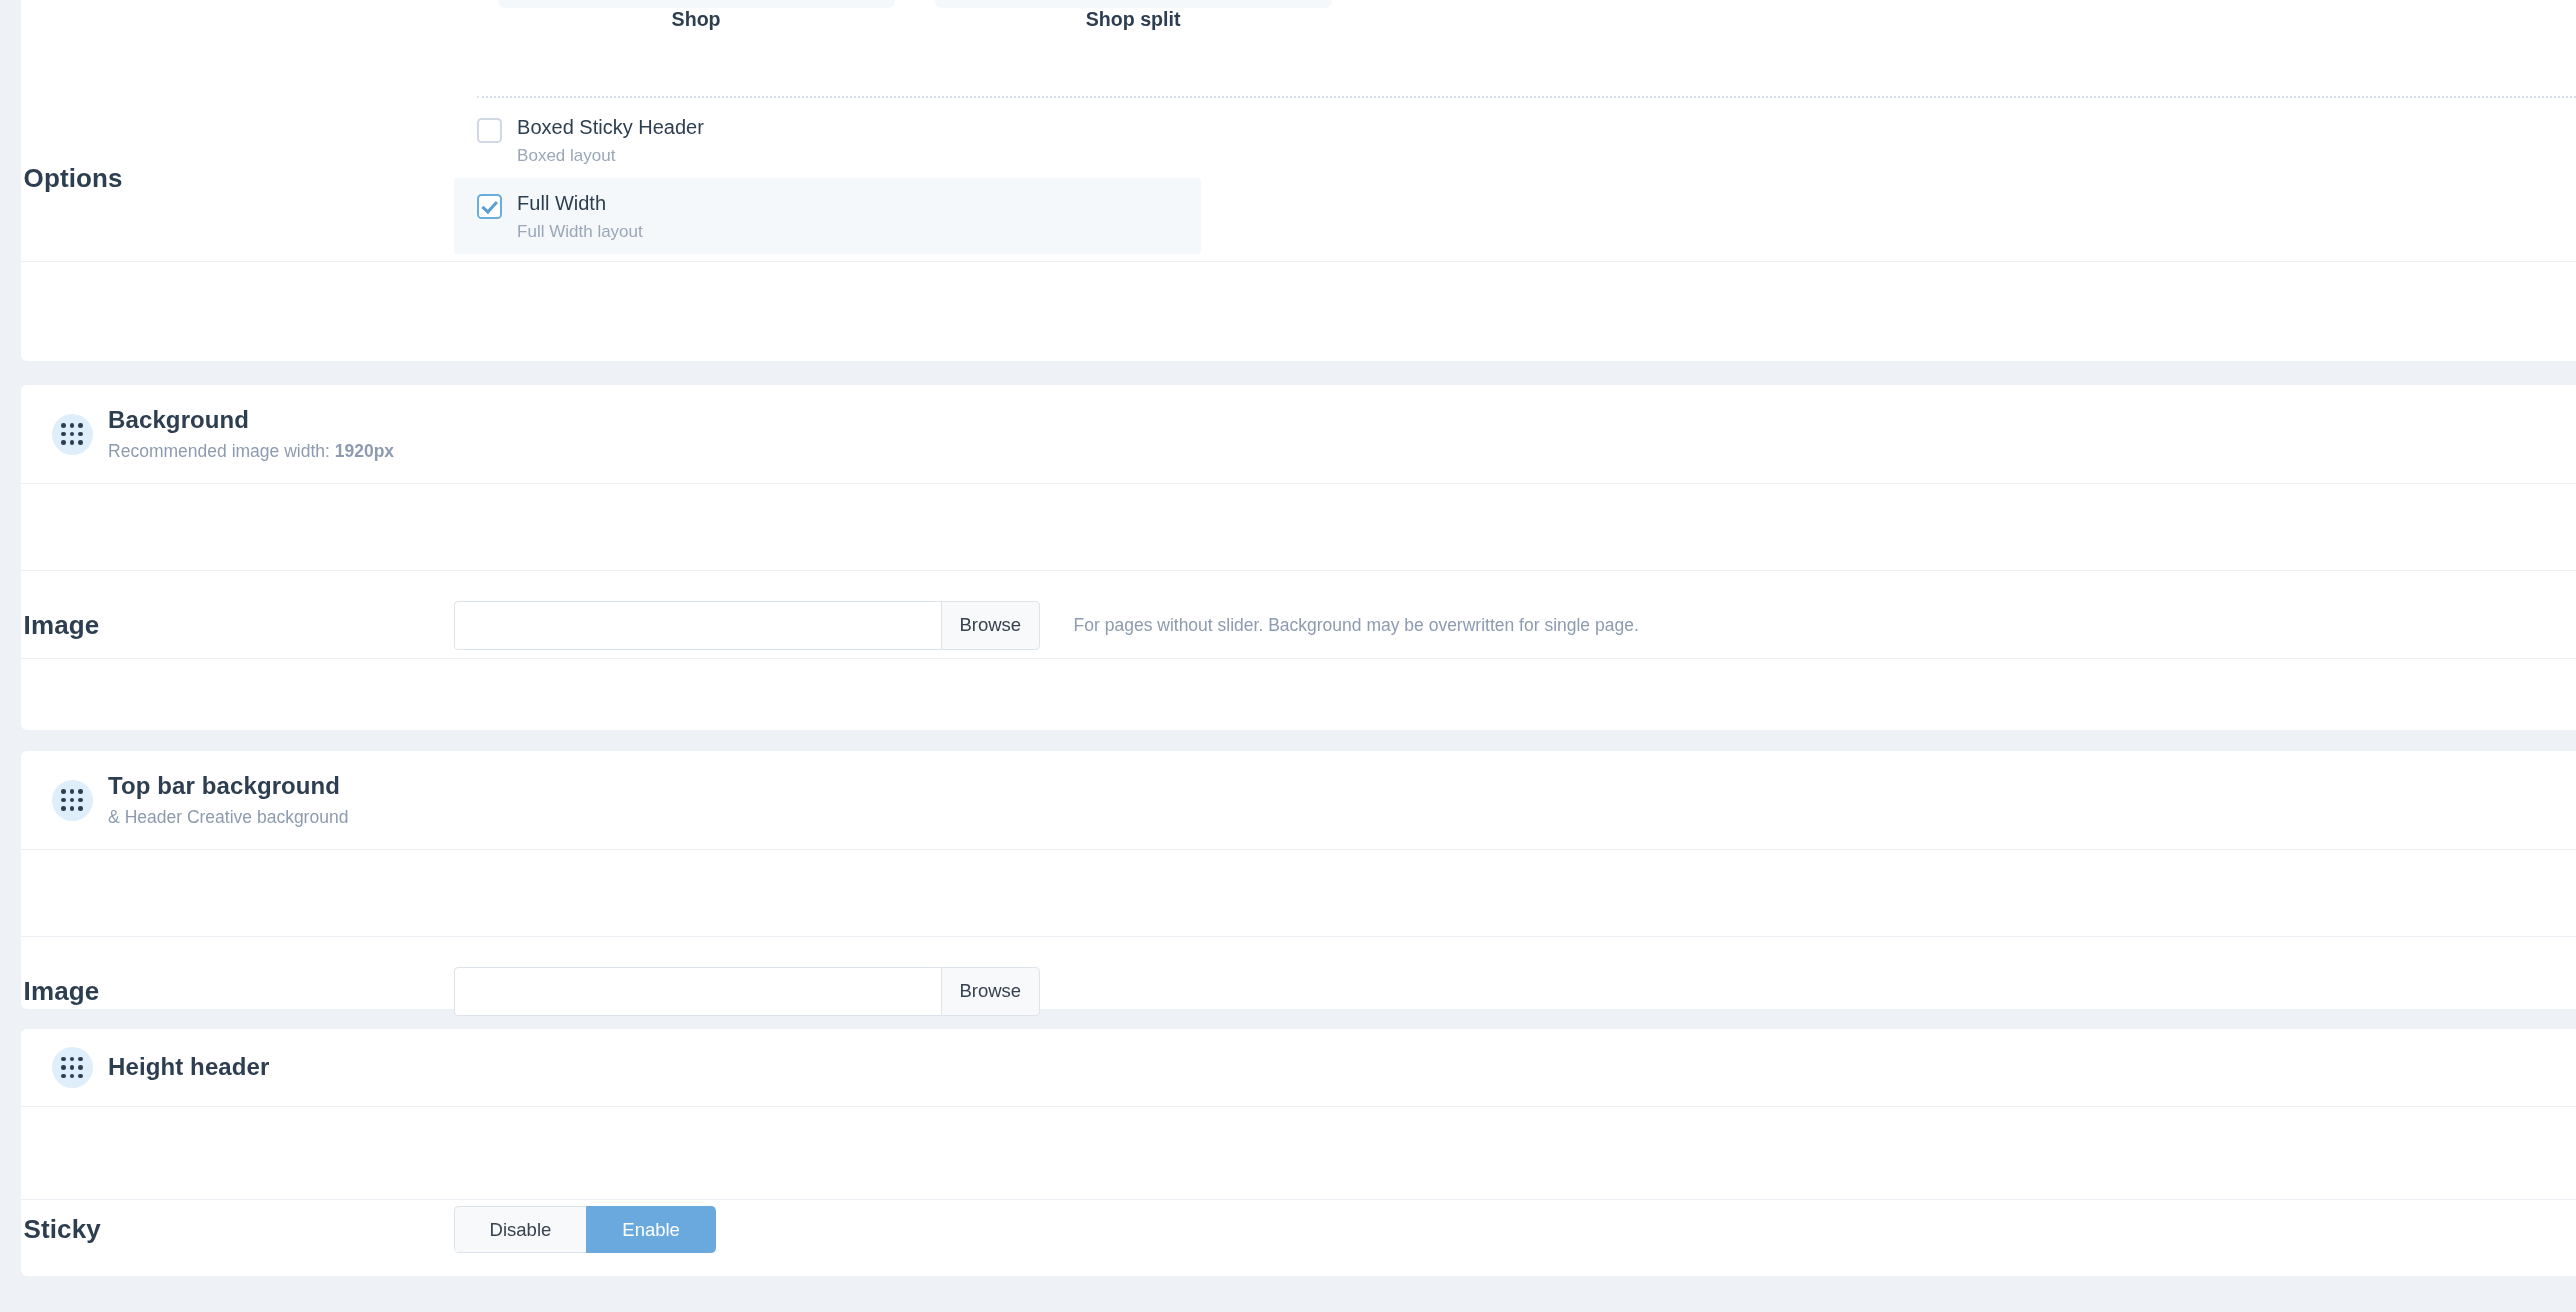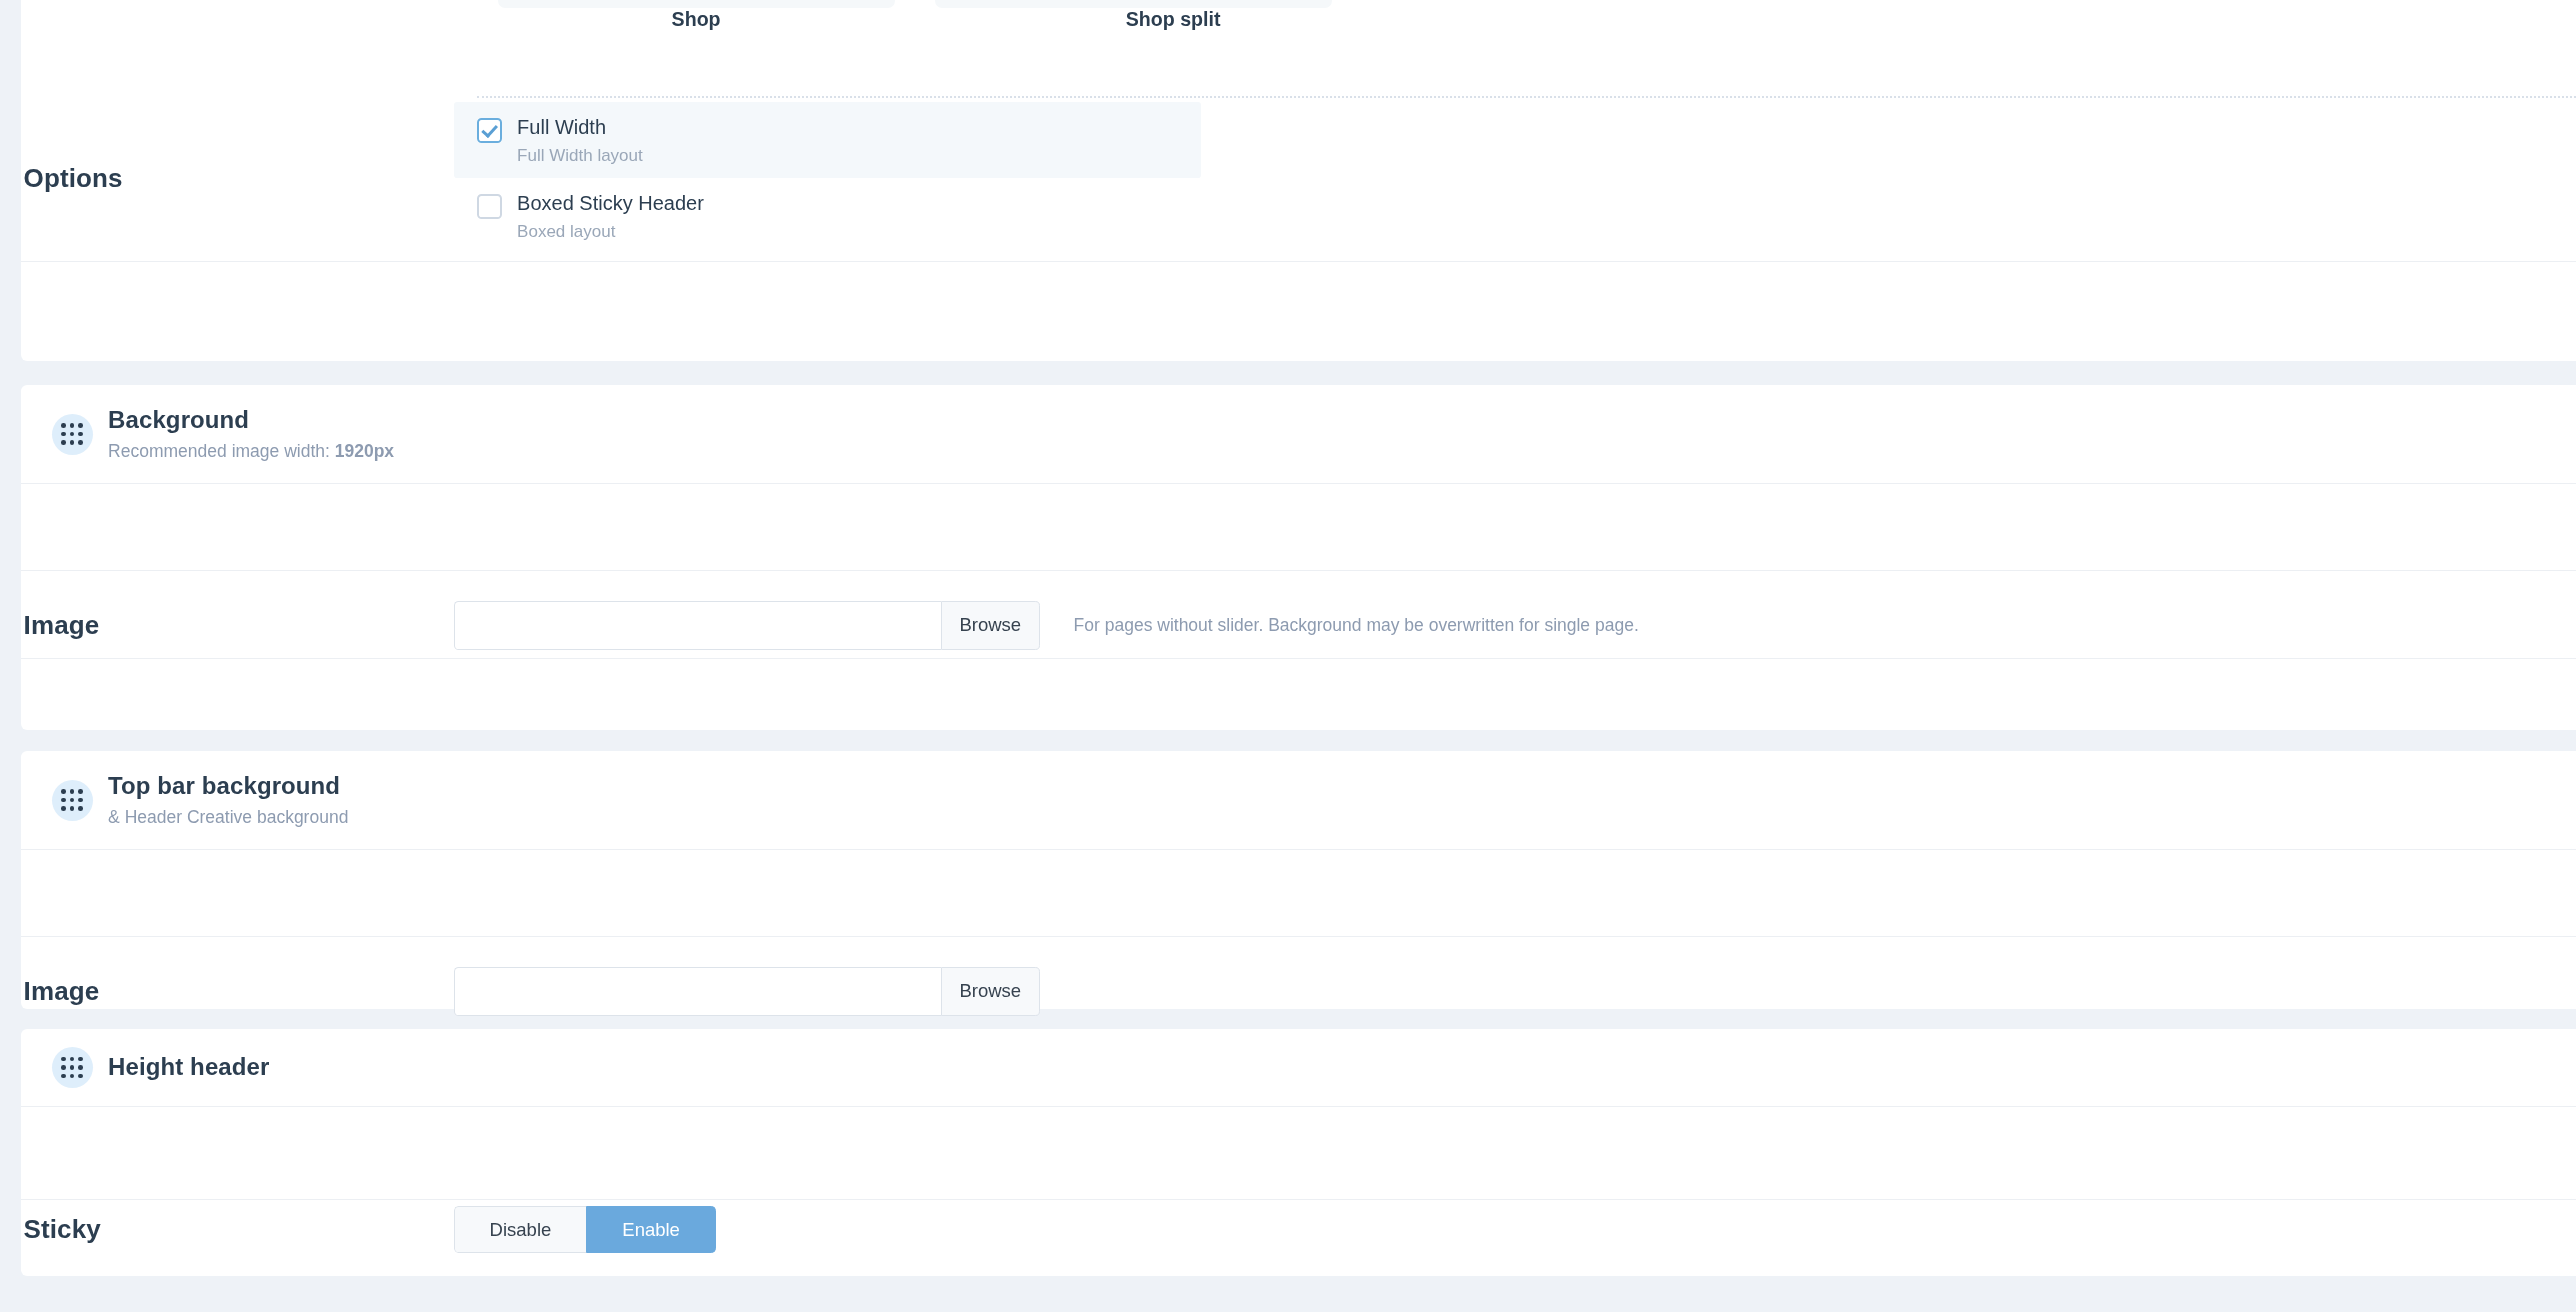--- a/index.html
+++ b/index.html
@@ -366,46 +366,46 @@
 <div class="page">
 
   <div class="left-rail"></div>
 
   <div class="panel" style="top:-5.2px; height:366px; border-radius:0 0 6.2px 6.2px;">
 
     <div class="thumb-strip">
       <div class="thumb" style="left:477px;"></div>
       <div class="thumb" style="left:914px;"></div>
       <div class="thumb-label" style="left:477px;">Shop</div>
-      <div class="thumb-label" style="left:954px;">Shop split</div>
+      <div class="thumb-label" style="left:914px;">Shop split</div>
     </div>
 
     <div class="dotted-sep" style="top:101px;"></div>
 
     <div class="row" style="top:101px; height:165px;">
       <div class="row-label">Options</div>
       <div class="row-field">
         <div class="opt-list">
+
+          <div class="opt">
+            <span class="cb"></span>
+            <span class="opt-text">
+              <span class="opt-title">Boxed Sticky Header</span>
+              <span class="opt-desc">Boxed layout</span>
+            </span>
+          </div>
 
           <div class="opt highlighted">
             <span class="cb checked"></span>
             <span class="opt-text">
               <span class="opt-title">Full Width</span>
               <span class="opt-desc">Full Width layout</span>
             </span>
           </div>
 
-          <div class="opt">
-            <span class="cb"></span>
-            <span class="opt-text">
-              <span class="opt-title">Boxed Sticky Header</span>
-              <span class="opt-desc">Boxed layout</span>
-            </span>
-          </div>
-
         </div>
       </div>
     </div>
 
     <div class="solid-sep" style="top:266px;"></div>
 
     <div class="row" style="top:266px; height:100px;">
       <div class="row-label">Height</div>
       <div class="row-field">
         <div class="num-wrap">

